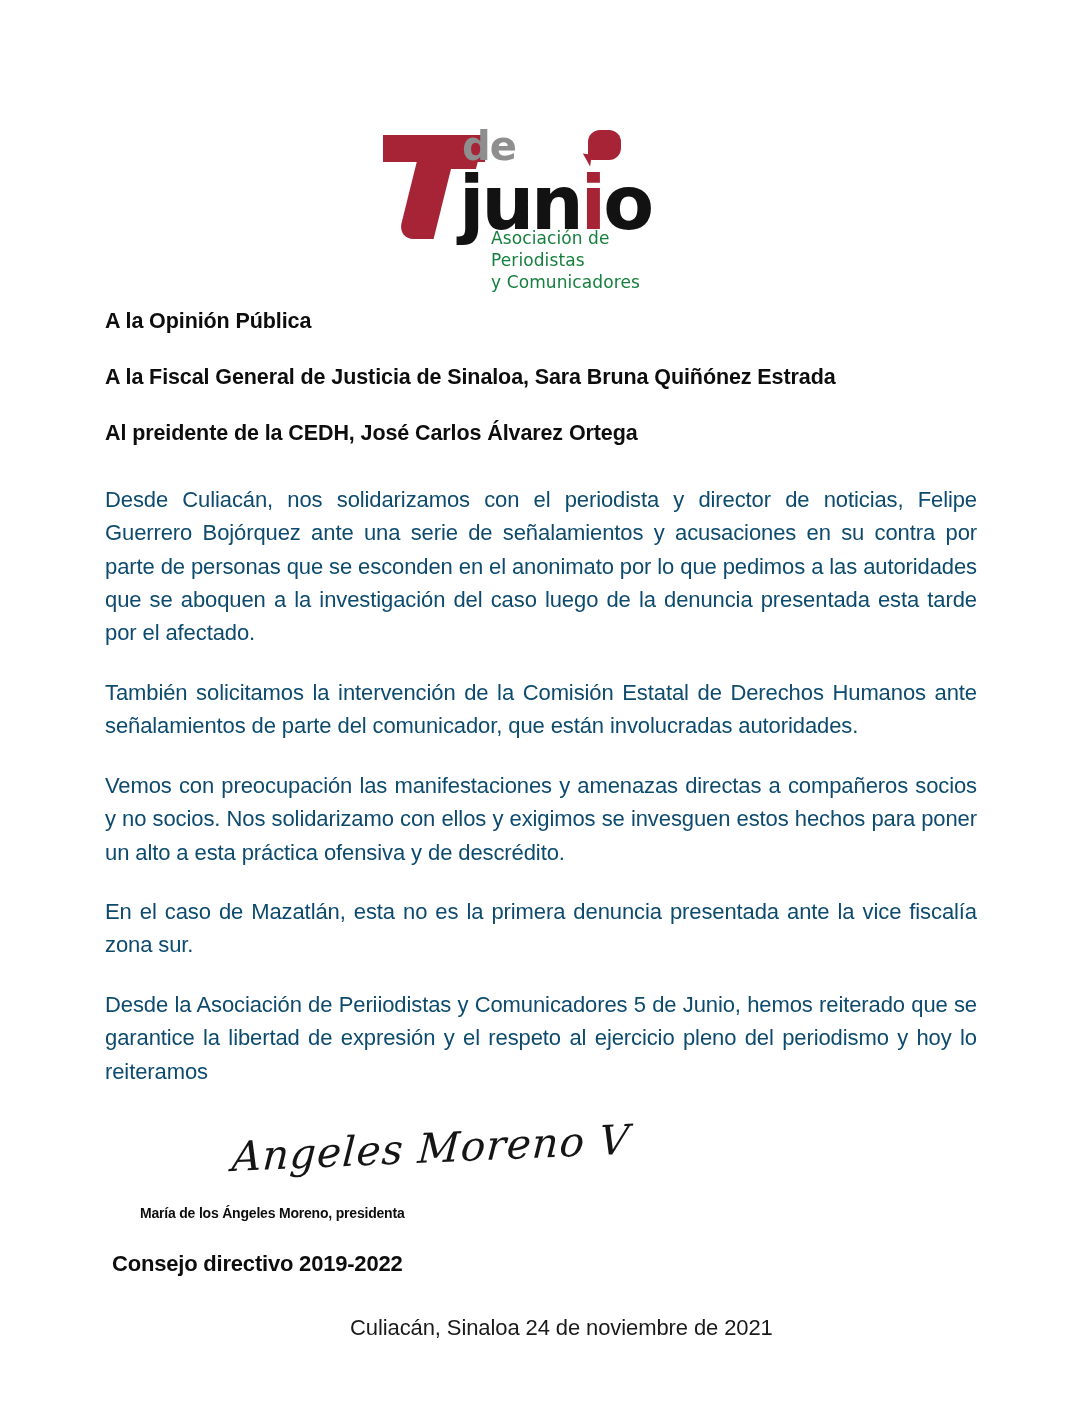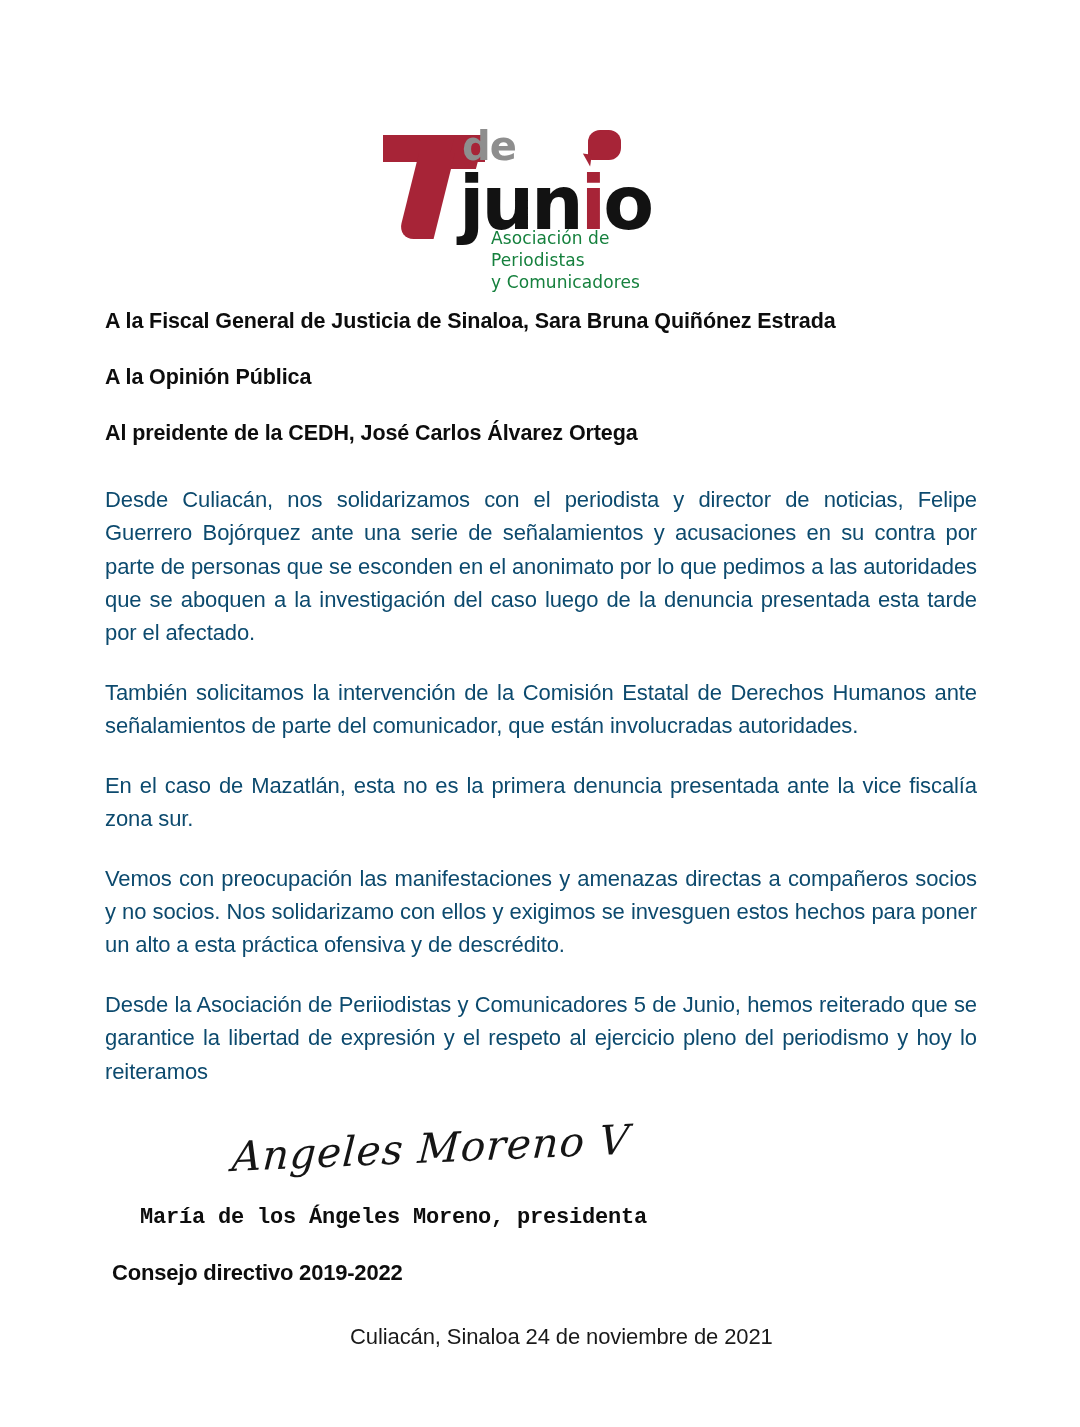--- a/index.html
+++ b/index.html
@@ -184,25 +184,24 @@
     font-weight: 400;
     color: #151515;
     letter-spacing: 1px;
     transform: rotate(-2.5deg) skewX(-6deg);
     transform-origin: left center;
     display: inline-block;
     white-space: nowrap;
   }
   .sig-name {
     margin: 24px 0 0 140px;
-    font-size: 22px;
+    font-size: 14px;
     font-weight: 700;
     color: #0d0d0d;
     letter-spacing: -0.2px;
-    font-family: Liberation Mono, monospace;
   }
   .sig-council {
     margin: 30px 0 0 112px;
     font-size: 22px;
     font-weight: 700;
     color: #0d0d0d;
     letter-spacing: -0.2px;
   }
   .sig-place {
     margin: 38px 0 0 350px;
@@ -232,33 +231,33 @@
 
       <div class="bubble"></div>
 
       <div class="tagline">Asociación de Periodistas
 y Comunicadores</div>
     </div>
   </div>
 
   <div class="content">
 
+    <p class="heading">A la Opinión Pública</p>
+
     <p class="heading">A la Fiscal General de Justicia de Sinaloa, Sara Bruna Quiñónez Estrada</p>
 
-    <p class="heading">A la Opinión Pública</p>
-
     <p class="heading last">Al preidente de la CEDH,  José Carlos Álvarez Ortega</p>
 
     <p class="para">Desde Culiacán, nos solidarizamos con el periodista y director de noticias, Felipe Guerrero Bojórquez ante una serie de señalamientos y acusaciones en su contra por parte de personas que se esconden en el anonimato por  lo que  pedimos  a las autoridades que se aboquen a la investigación del caso luego de la denuncia presentada esta tarde por el afectado.</p>
 
     <p class="para">También solicitamos   la intervención de la Comisión Estatal de Derechos Humanos ante señalamientos de parte del comunicador, que están involucradas autoridades.</p>
 
+    <p class="para">Vemos con preocupación las manifestaciones y amenazas directas a compañeros socios y no socios. Nos solidarizamo con ellos y exigimos se invesguen estos hechos para poner un alto a esta práctica ofensiva y de descrédito.</p>
+
     <p class="para">En el caso de Mazatlán, esta no es la primera denuncia presentada ante la vice fiscalía zona sur.</p>
-
-    <p class="para">Vemos con preocupación las manifestaciones y amenazas directas a compañeros socios y no socios. Nos solidarizamo con ellos y exigimos se invesguen estos hechos para poner un alto a esta práctica ofensiva y de descrédito.</p>
 
     <p class="para">Desde la Asociación de Periiodistas y Comunicadores 5 de Junio, hemos reiterado que se garantice la libertad de expresión y el respeto al ejercicio pleno del periodismo y hoy lo reiteramos</p>
 
   </div>
 
   <div class="sig-block">
     <div>
       <span class="signature">Angeles Moreno V</span>
     </div>
     <p class="sig-name">María de los Ángeles Moreno, presidenta</p>

